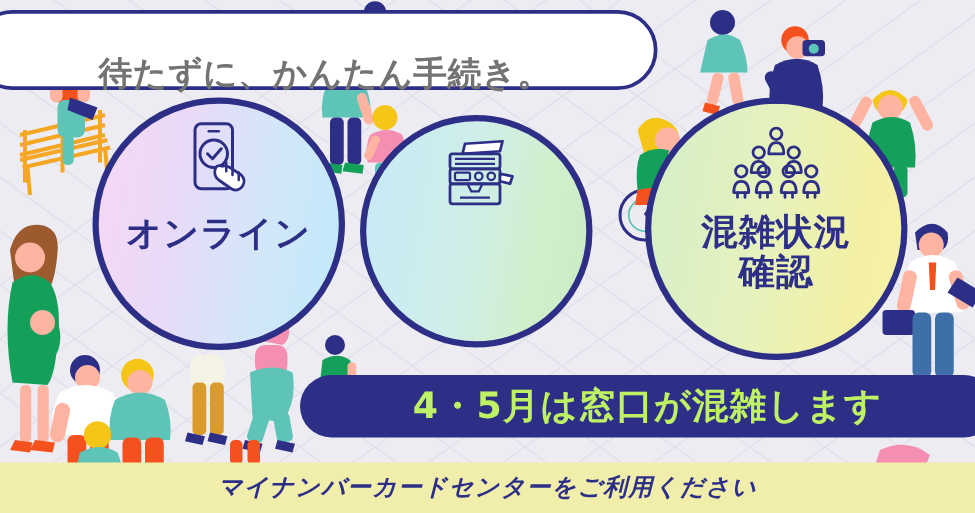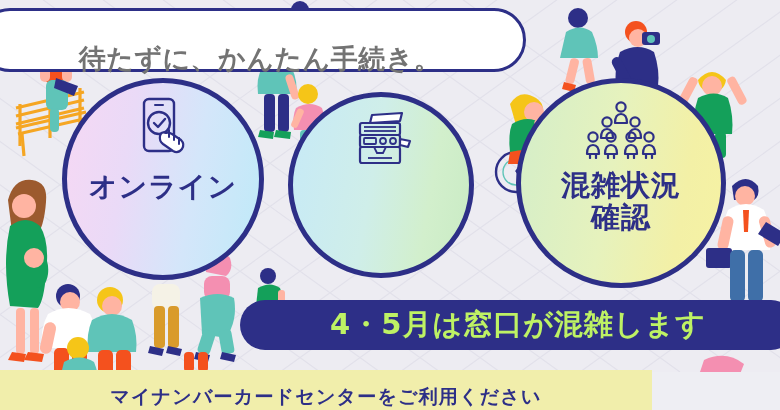--- a/index.html
+++ b/index.html
@@ -42,21 +42,21 @@
   
   .circle{
     position:absolute;
     border:5px solid #2d2f87;
     border-radius:50%;
     box-sizing:border-box;
     display:flex;flex-direction:column;
     align-items:center;justify-content:flex-start;
     z-index:20;
   }
-  #circle-online{left:62px;top:78px;width:202px;height:202px;
+  #circle-online{left:74px;top:78px;width:202px;height:202px;
     background:linear-gradient(100deg,#f6d8f4 0%,#eadaf7 32%,#d4e6fa 64%,#bfeaf8 100%);font-family:Liberation Serif, serif;}
   #circle-konbini{left:288px;top:92px;width:186px;height:186px;
     background:linear-gradient(100deg,#c7eaf7 0%,#cfeee9 45%,#d2efcc 75%,#c9ebc4 100%);}
   #circle-konzatsu{left:516px;top:78px;width:210px;height:210px;
     background:linear-gradient(100deg,#d4eec9 0%,#e6f2bd 45%,#f3f0a6 78%,#f6f2a3 100%);}
 
   .circle .icon{margin-top:14px;}
   #circle-konbini .icon{margin-top:14px;}
   #circle-konzatsu .icon{margin-top:18px;}
 
@@ -81,24 +81,25 @@
     display:flex;align-items:center;justify-content:center;
     z-index:30;
   }
   #notice-text{
     color:#bef264;font-weight:bold;font-size:29px;
     letter-spacing:1px;white-space:nowrap;
   }
 
   
   #footer-bar{
-    position:absolute;left:0;top:370px;width:652px;height:40px;
+    position:absolute;left:0;top:370px;width:780px;height:40px;
     background:#f1eeab;
-    display:flex;align-items:flex-end;justify-content:center;
+    display:flex;align-items:center;justify-content:center;
     z-index:30;
+    font-style:italic;
   }
   #footer-text{
     color:#2d2f87;font-weight:bold;font-size:19px;letter-spacing:1.2px;
     white-space:nowrap;
   }
 </style>
 </head>
 <body>
 
 <div id="banner">

